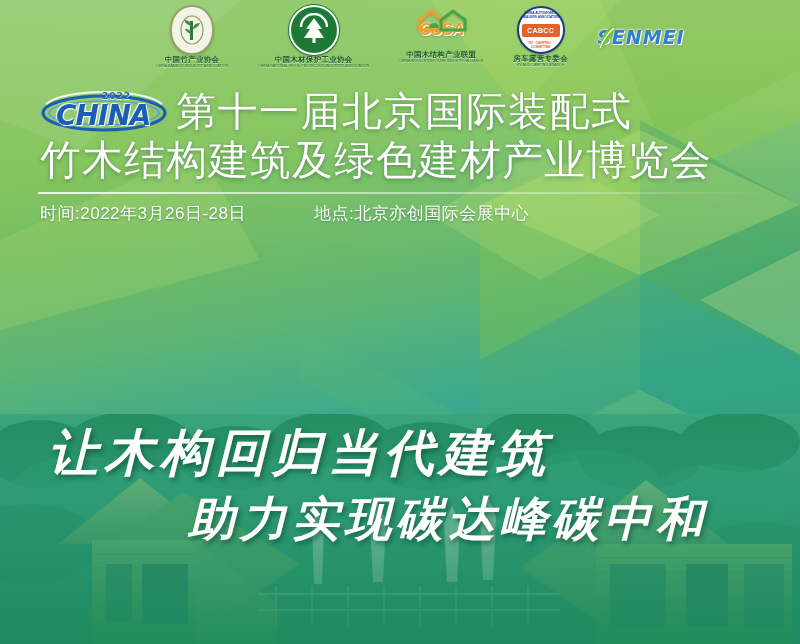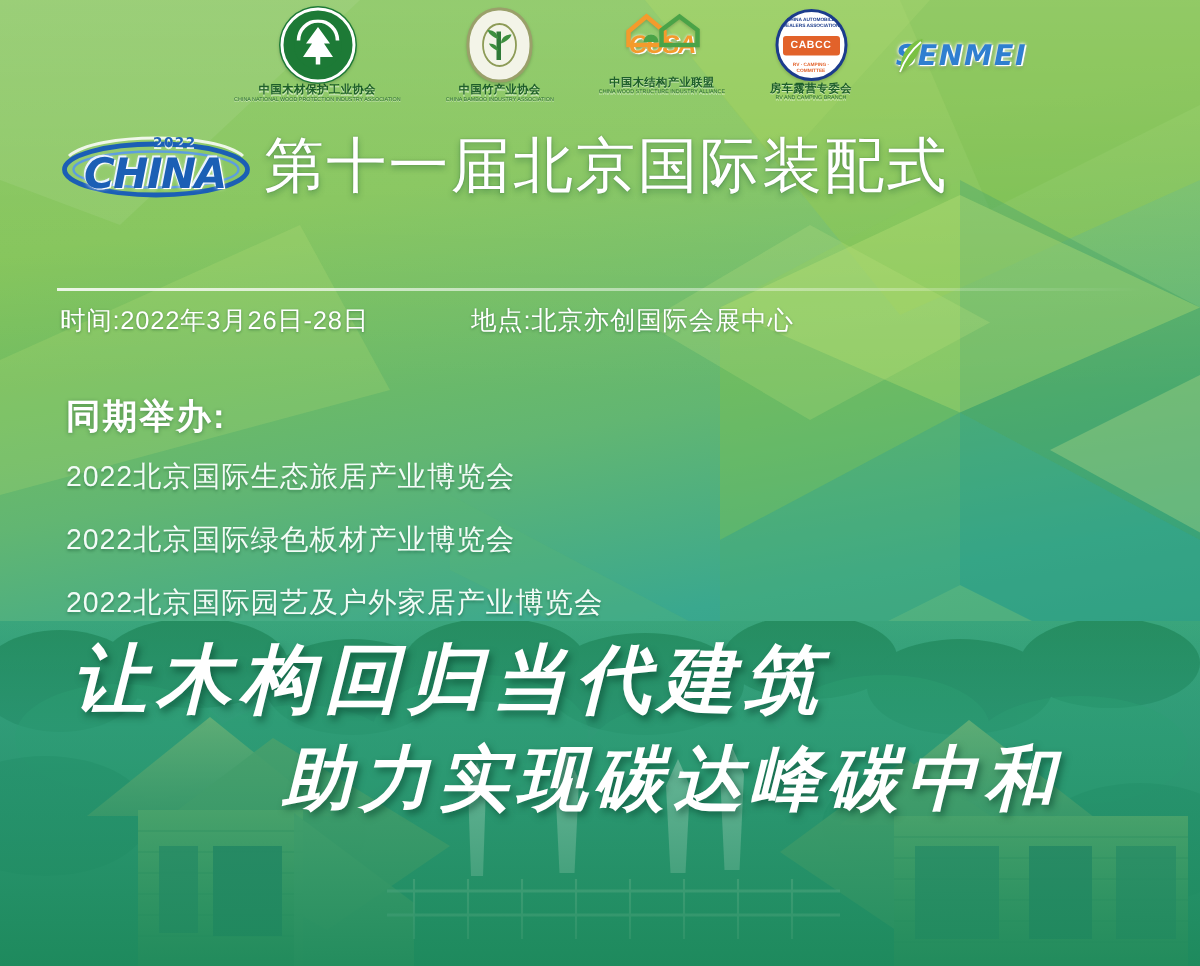--- a/index.html
+++ b/index.html
@@ -154,47 +154,47 @@
         <polygon points="0,0 240,0 80,150 0,120" fill="#ffffff" opacity=".07"></polygon>
         <rect x="0" y="0" width="800" height="260" fill="url(#fade)"></rect>
       </g>
     </svg>
   </div>
 
   <div class="logo-strip">
 
     <div class="org-logo">
       <div class="org-mark">
-        <div class="mark1">
-          <svg width="34" height="34" viewBox="0 0 34 34">
-            <circle cx="17" cy="17" r="16" fill="#1d7a36"></circle>
-            <path d="M17 5 L25 16 H21 L27 25 H7 L13 16 H9 Z" fill="#fff"></path>
-            <rect x="15.5" y="24" width="3" height="6" fill="#fff"></rect>
-            <path d="M4 14 a13 13 0 0 1 26 0" stroke="#fff" stroke-width="2.4" fill="none"></path>
-          </svg>
-        </div>
-      </div>
-      <div class="org-caption">中国木材保护工业协会</div>
-      <div class="org-caption sub">CHINA NATIONAL WOOD PROTECTION INDUSTRY ASSOCIATION</div>
-    </div>
-
-    <div class="org-logo">
-      <div class="org-mark">
         <div class="mark2">
           <svg width="26" height="32" viewBox="0 0 26 32">
             <ellipse cx="13" cy="16" rx="11" ry="14" fill="none" stroke="#8d9b57" stroke-width="1.2"></ellipse>
             <rect x="11" y="7" width="3" height="19" fill="#2f7a38"></rect>
             <path d="M12 12 C6 10 5 6 5 6 C10 6 12 9 12 12Z" fill="#3d8f3f"></path>
             <path d="M14 15 C20 13 21 9 21 9 C16 9 14 12 14 15Z" fill="#3d8f3f"></path>
             <path d="M12 20 C7 18 6 15 6 15 C10 15 12 17 12 20Z" fill="#3d8f3f"></path>
           </svg>
         </div>
       </div>
       <div class="org-caption">中国竹产业协会</div>
       <div class="org-caption sub">CHINA BAMBOO INDUSTRY ASSOCIATION</div>
+    </div>
+
+    <div class="org-logo">
+      <div class="org-mark">
+        <div class="mark1">
+          <svg width="34" height="34" viewBox="0 0 34 34">
+            <circle cx="17" cy="17" r="16" fill="#1d7a36"></circle>
+            <path d="M17 5 L25 16 H21 L27 25 H7 L13 16 H9 Z" fill="#fff"></path>
+            <rect x="15.5" y="24" width="3" height="6" fill="#fff"></rect>
+            <path d="M4 14 a13 13 0 0 1 26 0" stroke="#fff" stroke-width="2.4" fill="none"></path>
+          </svg>
+        </div>
+      </div>
+      <div class="org-caption">中国木材保护工业协会</div>
+      <div class="org-caption sub">CHINA NATIONAL WOOD PROTECTION INDUSTRY ASSOCIATION</div>
     </div>
 
     <div class="org-logo">
       <div class="org-mark">
         <div class="mark4">
           <svg class="cusa-house" width="52" height="24" viewBox="0 0 52 24">
             <path d="M4 22 L4 13 L16 3 L28 13 L28 22 Z" fill="none" stroke="#f49b2c" stroke-width="3"></path>
             <path d="M26 22 L26 12 L38 3 L50 12 L50 22 Z" fill="none" stroke="#4aa347" stroke-width="3"></path>
             <path d="M14 20 a5 5 0 0 1 10 0" fill="#4aa347"></path>
           </svg>
@@ -237,36 +237,33 @@
         <svg width="128" height="42" viewBox="0 0 128 42">
           <ellipse cx="64" cy="23" rx="61" ry="17" fill="none" stroke="#1b5fb5" stroke-width="3.2"></ellipse>
           <ellipse cx="64" cy="23" rx="55" ry="12" fill="none" stroke="#5d9ede" stroke-width="1.6"></ellipse>
           <path d="M6 14 C24 -2 104 -2 122 14" stroke="#ffffff" stroke-width="2" fill="none" opacity=".85"></path>
         </svg>
         <span class="smie-year">2022</span>
         <span class="smie-word">CHINA</span>
       </div>
       <div class="t-line">第十一届北京国际装配式</div>
     </div>
+    <div class="title-row2">
+      <div class="t-line">竹木结构建筑及绿色建材产业博览会</div>
+    </div>
   </div>
 
   <div class="divider"></div>
 
   <div class="info-row">
     <span class="info-item">时间:2022年3月26日-28日</span>
     <span class="info-gap"></span>
     <span class="info-item">地点:北京亦创国际会展中心</span>
   </div>
 
-  <div class="concurrent">
-    <div class="conc-title">同期举办:</div>
-    <div class="conc-item">2022北京国际生态旅居产业博览会</div>
-    <div class="conc-item">2022北京国际绿色板材产业博览会</div>
-    <div class="conc-item">2022北京国际园艺及户外家居产业博览会</div>
-  </div>
 
   <div class="photo">
     <svg width="800" height="230" viewBox="0 0 800 230" xmlns="http://www.w3.org/2000/svg">
       <defs>
         <linearGradient id="skyFade" x1="0" y1="0" x2="0" y2="1">
           <stop offset="0" stop-color="#2f9e88" stop-opacity="0"></stop>
           <stop offset=".30" stop-color="#2e9a7e" stop-opacity=".55"></stop>
           <stop offset="1" stop-color="#1e8a5e" stop-opacity=".92"></stop>
         </linearGradient>
         <linearGradient id="forestG" x1="0" y1="0" x2="0" y2="1">

